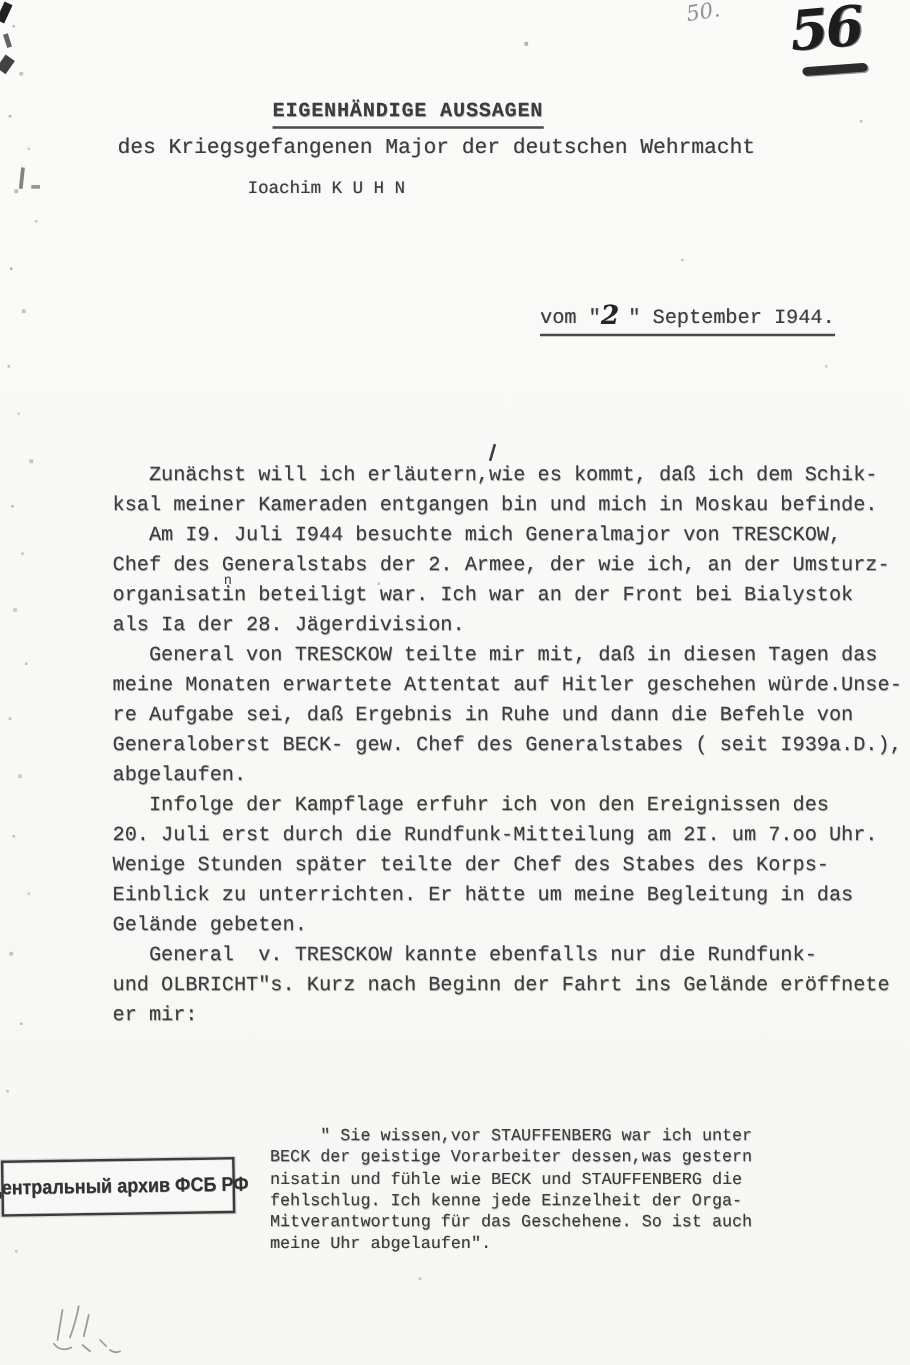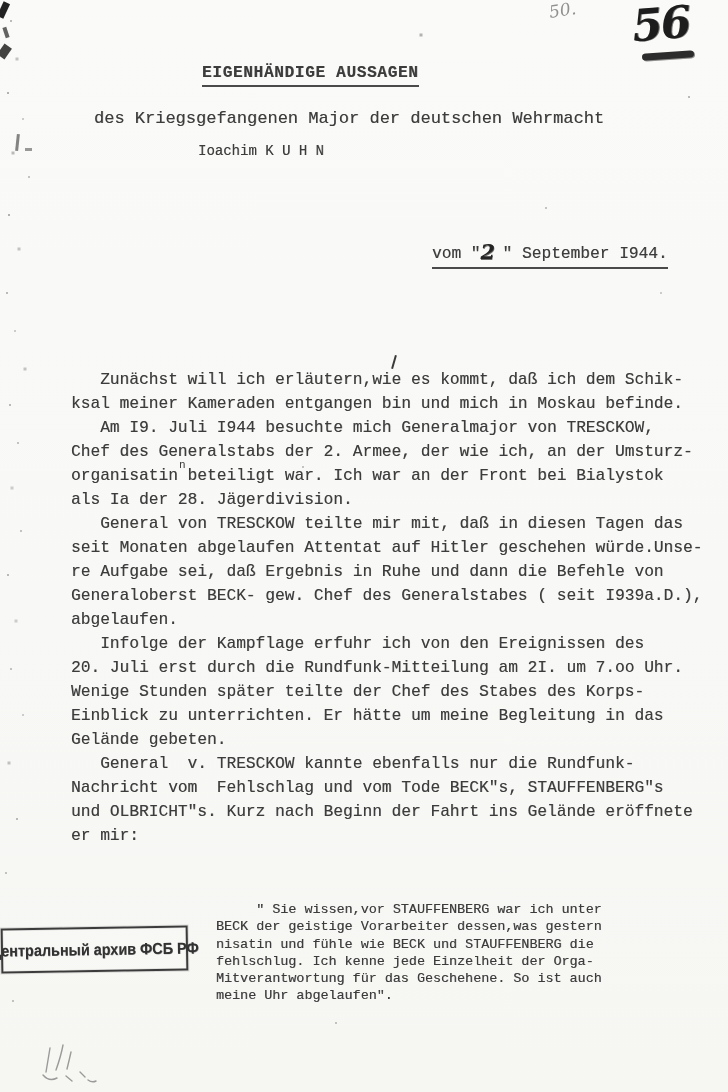--- a/index.html
+++ b/index.html
@@ -11,38 +11,38 @@
     background: linear-gradient(180deg, #fafaf8 0%, #f8f8f6 55%, #f6f6f3 100%);
     overflow: hidden;
     font-family: "Liberation Mono", monospace;
     color: #3c3c3c;
   }
   .typed { text-shadow: 0.4px 0.4px 0.6px rgba(45,45,45,0.45); }
 
   
   .doc-title {
     position: absolute; left: 202px; top: 64px;
-    margin: 0; font-size: 16.2px; font-weight: bold; letter-spacing: 0.6px;
+    margin: 16px; font-size: 16.2px; font-weight: bold; letter-spacing: 0.6px;
     border-bottom: 2px solid #4a4a4a; padding-bottom: 3px; white-space: pre;
   }
   .doc-subtitle { position: absolute; left: 94px; top: 109px; font-size: 17px; white-space: pre; }
   .doc-name     { position: absolute; left: 198px; top: 143px; font-size: 14px; white-space: pre; }
   .date-line {
     position: absolute; left: 432px; top: 238px; font-size: 16.2px; white-space: pre;
     border-bottom: 2px solid #4a4a4a; padding-bottom: 4px;
   }
   .hand-day {
     display: inline-block; width: 22px; text-align: left;
     font-family: "DejaVu Serif", serif; font-style: italic; font-weight: bold;
     font-size: 21px; color: #242424; transform: translateY(1px);
     text-shadow: 0.5px 0.5px 0.5px rgba(20,20,20,0.6);
   }
 
   
-  .body-block { position: absolute; left: 71px; top: 368px; font-size: 16.2px; line-height: 24px; }
+  .body-block { position: absolute; left: 90px; top: 368px; font-size: 16.2px; line-height: 24px; }
   .bline { white-space: pre; height: 24px; }
   .quote-block { position: absolute; left: 216px; top: 901px; font-size: 13.4px; line-height: 17.3px; }
   .qline { white-space: pre; height: 17.3px; }
 
   
   .pg-light {
     position: absolute; left: 549px; top: 0px;
     font-family: "DejaVu Serif", serif; font-style: italic;
     font-size: 17px; color: #919191; transform: rotate(-9deg);
   }
@@ -131,31 +131,30 @@
   <span class="sup-n">n</span>
 
   <div class="body-block typed">
     <div class="bline">   Zunächst will ich erläutern,wie es kommt, daß ich dem Schik-</div>
     <div class="bline">ksal meiner Kameraden entgangen bin und mich in Moskau befinde.</div>
     <div class="bline">   Am I9. Juli I944 besuchte mich Generalmajor von TRESCKOW,</div>
     <div class="bline">Chef des Generalstabs der 2. Armee, der wie ich, an der Umsturz-</div>
     <div class="bline">organisatin beteiligt war. Ich war an der Front bei Bialystok</div>
     <div class="bline">als Ia der 28. Jägerdivision.</div>
     <div class="bline">   General von TRESCKOW teilte mir mit, daß in diesen Tagen das</div>
-    <div class="bline">seit Monaten abgelaufen Attentat auf Hitler geschehen würde.Unse-</div>
+    <div class="bline">meine Monaten erwartete Attentat auf Hitler geschehen würde.Unse-</div>
     <div class="bline">re Aufgabe sei, daß Ergebnis in Ruhe und dann die Befehle von</div>
     <div class="bline">Generaloberst BECK- gew. Chef des Generalstabes ( seit I939a.D.),</div>
     <div class="bline">abgelaufen.</div>
     <div class="bline">   Infolge der Kampflage erfuhr ich von den Ereignissen des</div>
     <div class="bline">20. Juli erst durch die Rundfunk-Mitteilung am 2I. um 7.oo Uhr.</div>
     <div class="bline">Wenige Stunden später teilte der Chef des Stabes des Korps-</div>
     <div class="bline">Einblick zu unterrichten. Er hätte um meine Begleitung in das</div>
     <div class="bline">Gelände gebeten.</div>
     <div class="bline">   General  v. TRESCKOW kannte ebenfalls nur die Rundfunk-</div>
-    <div class="bline">Nachricht vom  Fehlschlag und vom Tode BECK"s, STAUFFENBERG"s</div>
     <div class="bline">und OLBRICHT"s. Kurz nach Beginn der Fahrt ins Gelände eröffnete</div>
     <div class="bline">er mir:</div>
   </div>
 
   <div class="quote-block typed">
     <div class="qline">     " Sie wissen,vor STAUFFENBERG war ich unter</div>
     <div class="qline">BECK der geistige Vorarbeiter dessen,was gestern</div>
     <div class="qline">nisatin und fühle wie BECK und STAUFFENBERG die</div>
     <div class="qline">fehlschlug. Ich kenne jede Einzelheit der Orga-</div>
     <div class="qline">Mitverantwortung für das Geschehene. So ist auch</div>

